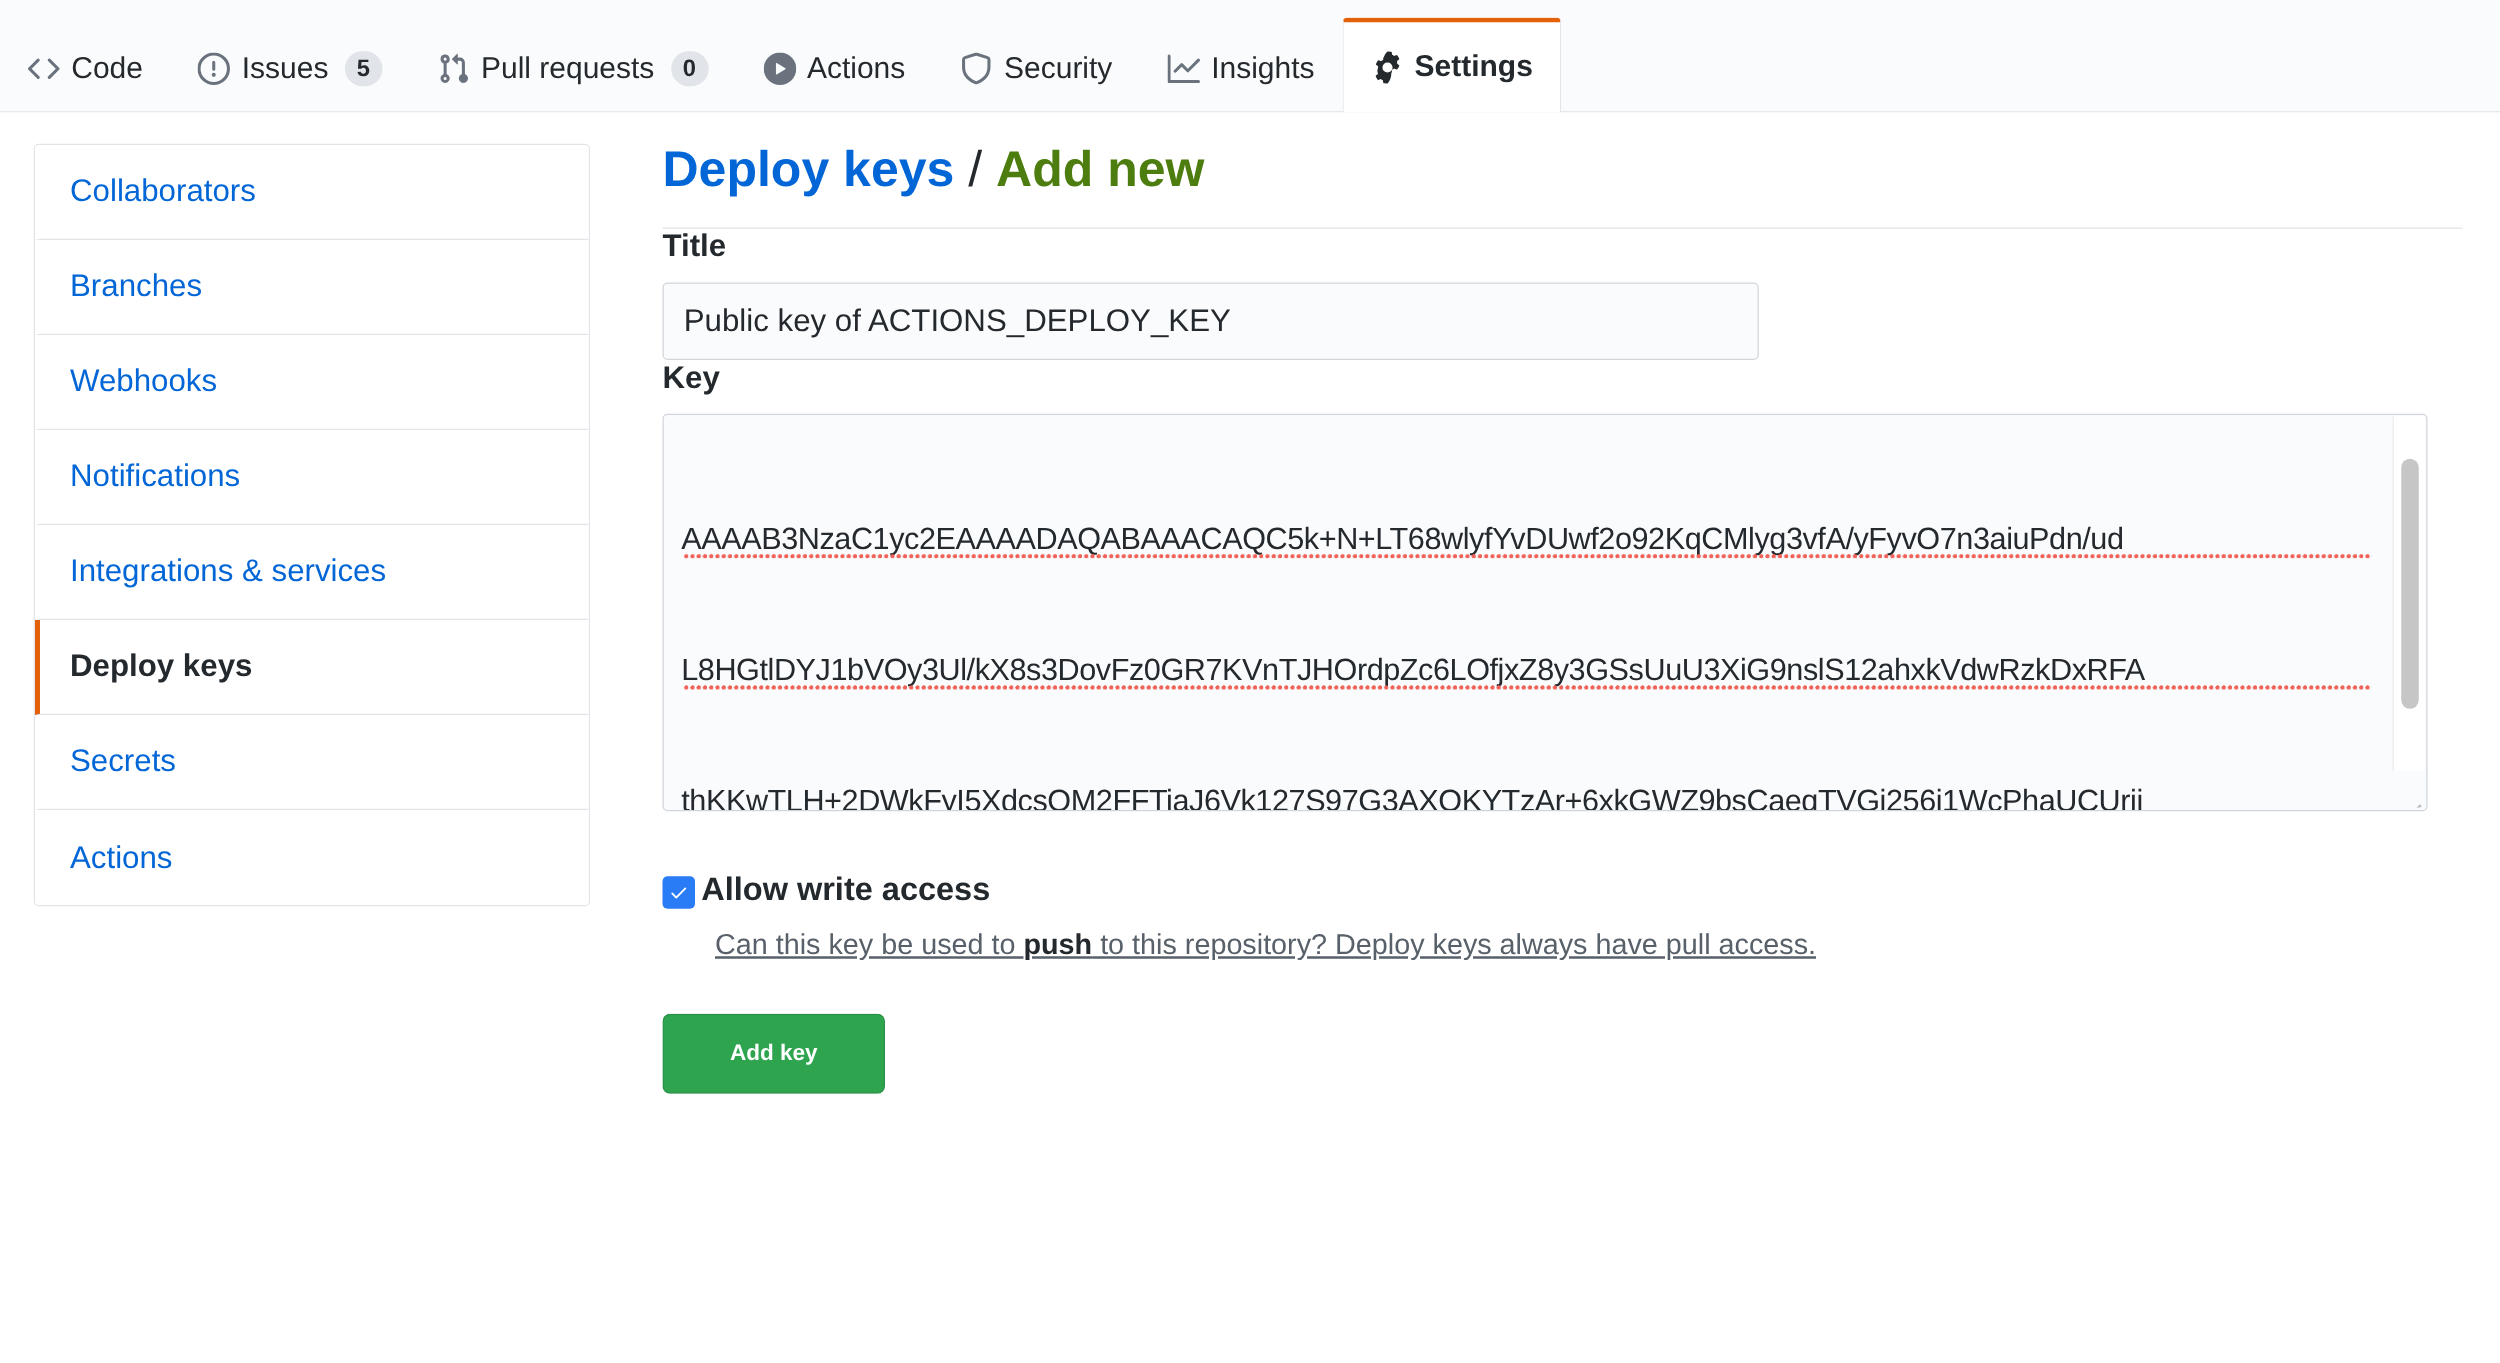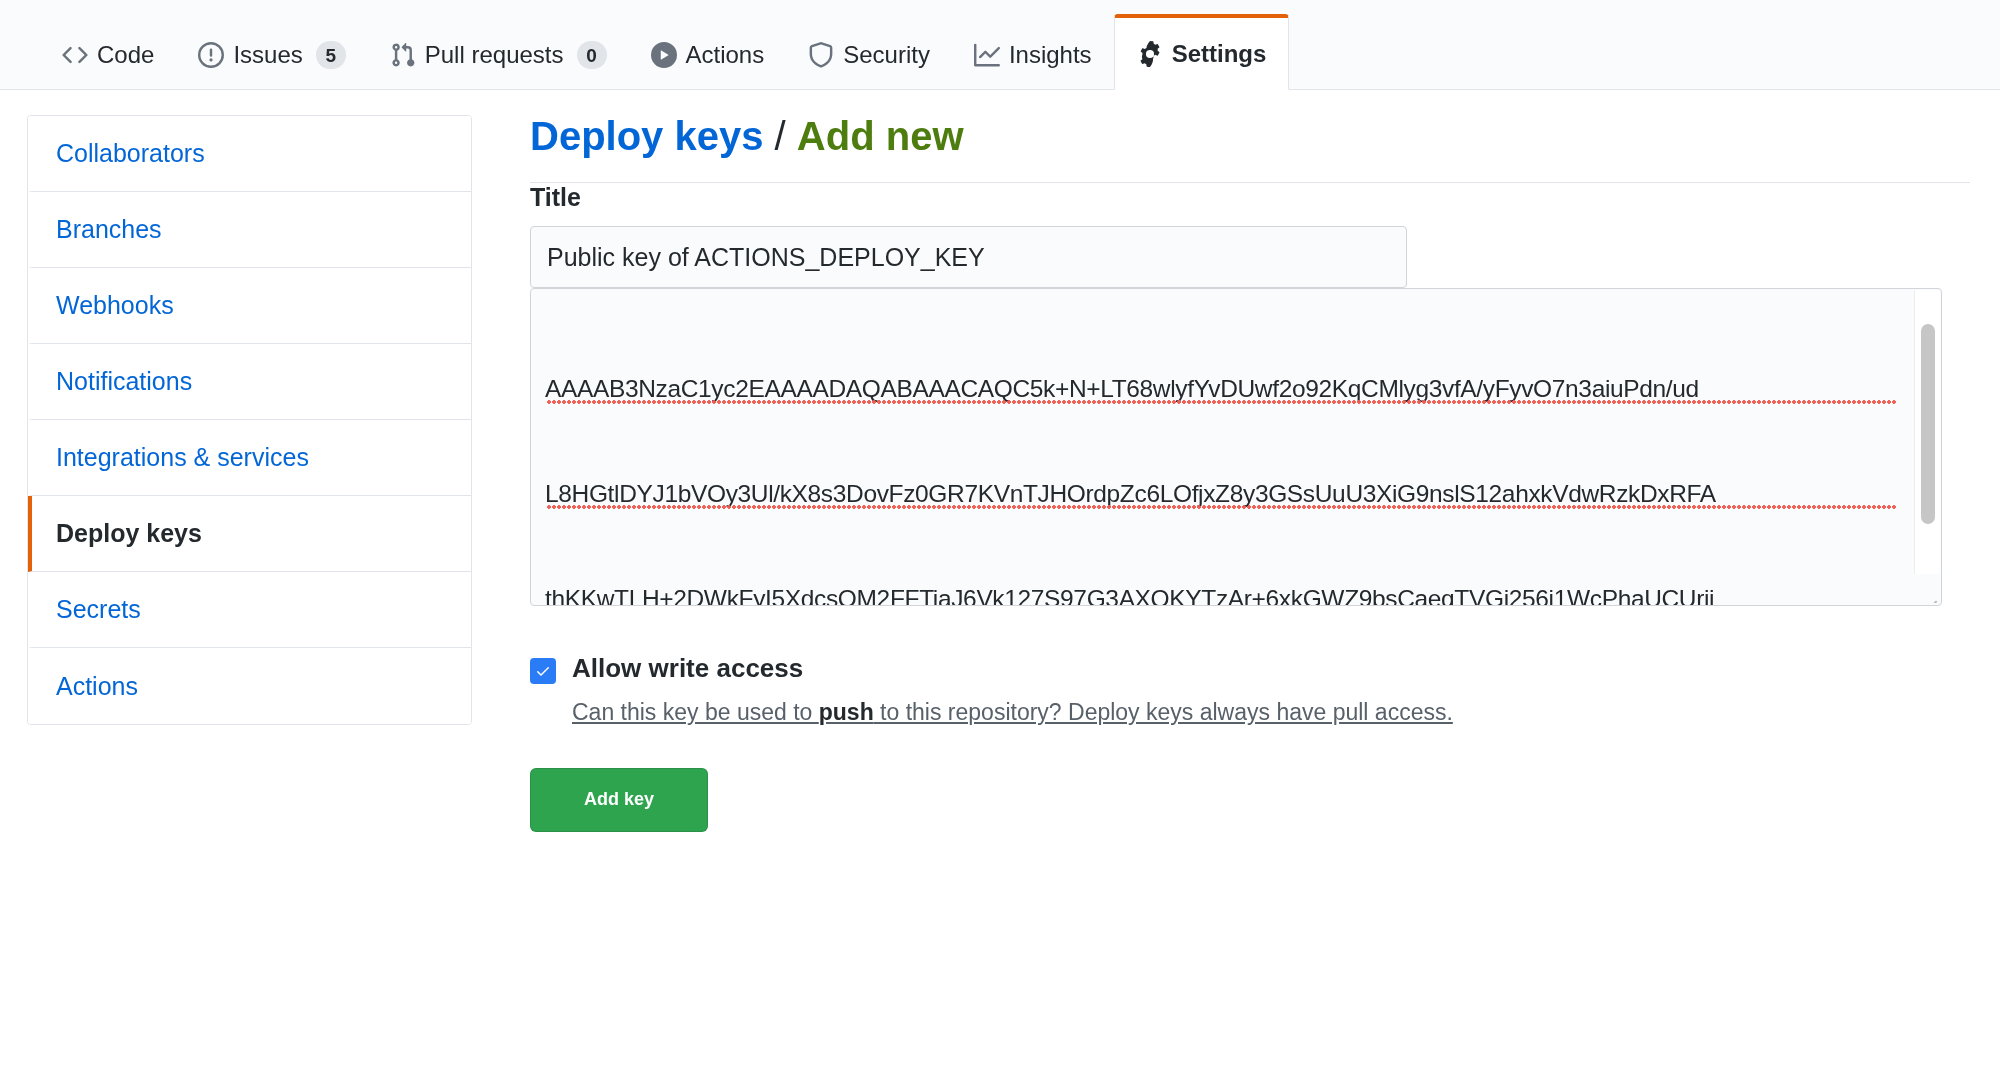--- a/index.html
+++ b/index.html
@@ -13,21 +13,20 @@
   body { overflow: hidden; position: relative; }
 
   
   .repo-nav {
     position: absolute; left: 0; top: 0; width: 2000px; height: 90px;
     background: #fafbfc;
     border-bottom: 1px solid #e1e4e8;
   }
   .repo-nav-inner {
     display: flex; align-items: flex-end; height: 100%;
-    padding-left: 40px;
   }
   .nav-tab {
     display: flex; align-items: center; gap: 9px;
     height: 72px;
     padding: 0 22px;
     font-size: 24px;
     color: #24292e;
     line-height: 1;
     border-top: 4px solid transparent;
     position: relative;
@@ -184,21 +183,21 @@
     position: absolute; right: 2px; bottom: 2px;
     display: block;
     width: 22px; height: 1.5px;
     background: #b9b9b9;
     transform-origin: 100% 100%;
     transform: rotate(-45deg);
   }
 
   
   .check-row {
-    display: flex; align-items: flex-start; gap: 16px;
+    display: flex; align-items: flex-start; gap: 5px;
     margin-top: 46px;
   }
   .checkbox {
     width: 26px; height: 26px; flex: 0 0 auto;
     background: #2a7bf6;
     border-radius: 4px;
     position: relative;
     margin-top: 6px;
   }
   .checkbox svg { position: absolute; left: 4px; top: 5px; }
@@ -334,20 +333,21 @@
 
     <h1 class="page-heading">
       <span class="crumb-link">Deploy keys</span>
       <span class="crumb-sep">/</span>
       <span class="crumb-current">Add new</span>
     </h1>
 
     <div class="field-label">Title</div>
     <input class="title-input" type="text" value="Public key of ACTIONS_DEPLOY_KEY" style="">
 
+    <div class="field-label">Key</div>
 
     <div class="key-wrap">
       <div class="key-text">
         <span class="kl">AAAAB3NzaC1yc2EAAAADAQABAAACAQC5k+N+LT68wlyfYvDUwf2o92KqCMlyg3vfA/yFyvO7n3aiuPdn/ud</span>
         <span class="kl">L8HGtlDYJ1bVOy3Ul/kX8s3DovFz0GR7KVnTJHOrdpZc6LOfjxZ8y3GSsUuU3XiG9nslS12ahxkVdwRzkDxRFA</span>
         <span class="kl">thKKwTLH+2DWkFyI5XdcsQM2FFTiaJ6Vk127S97G3AXQKYTzAr+6xkGWZ9bsCaeqTVGi256j1WcPhaUCUrji</span>
         
         
         
         

